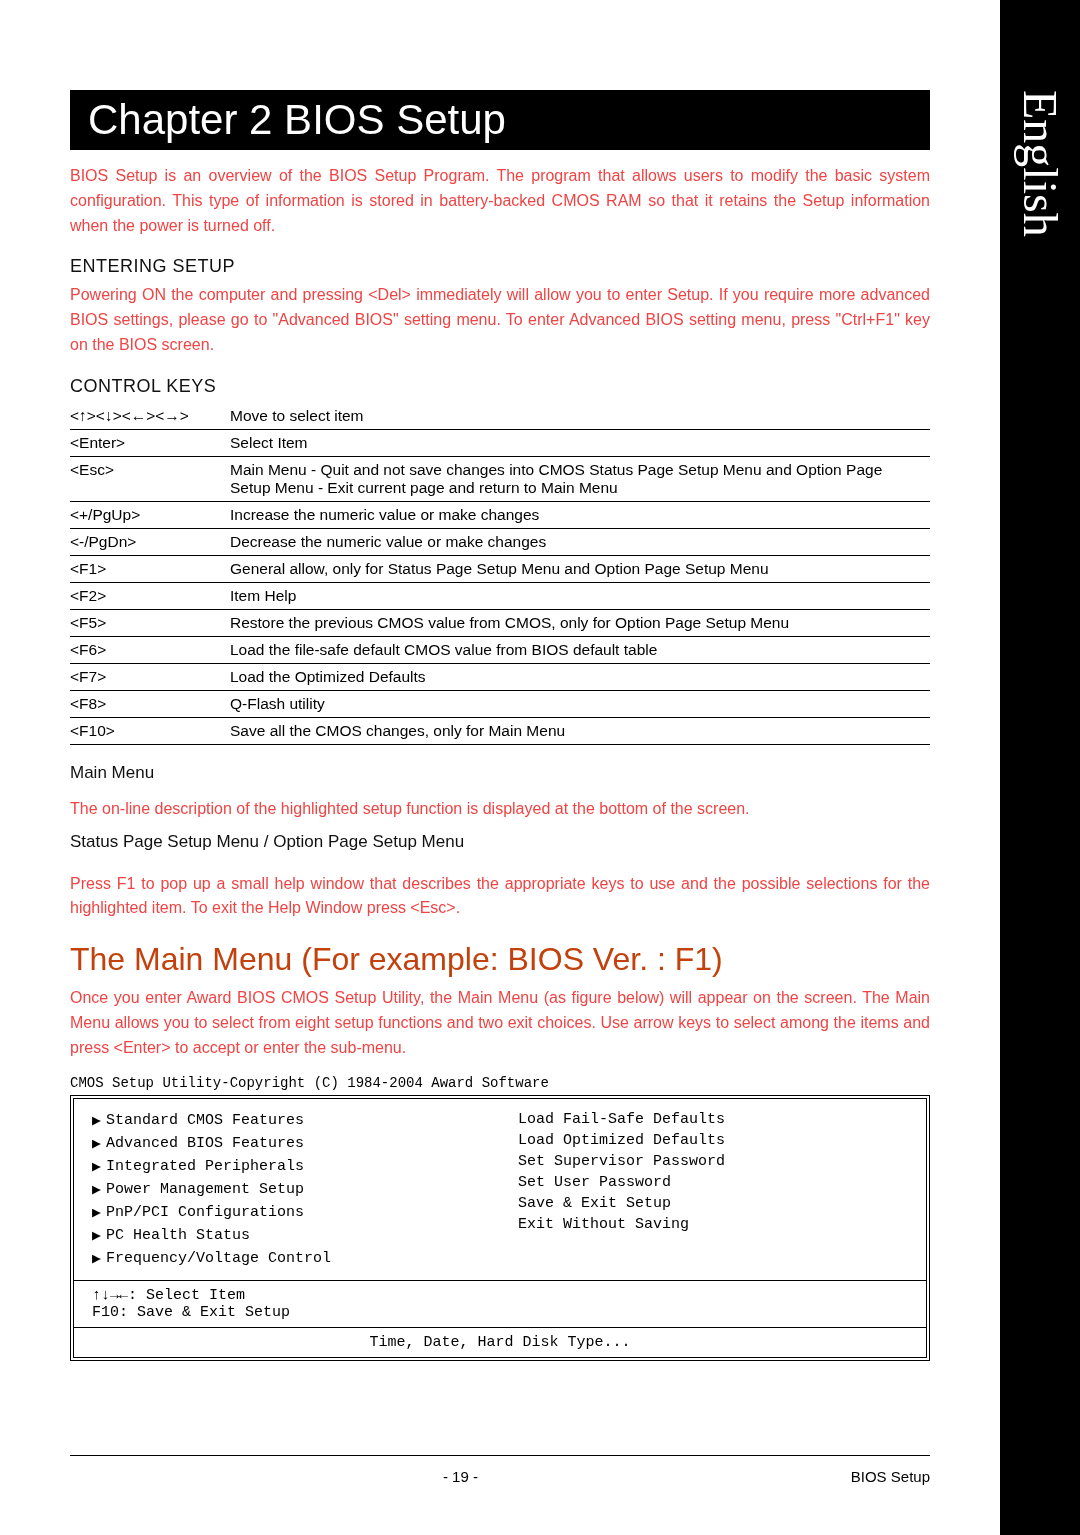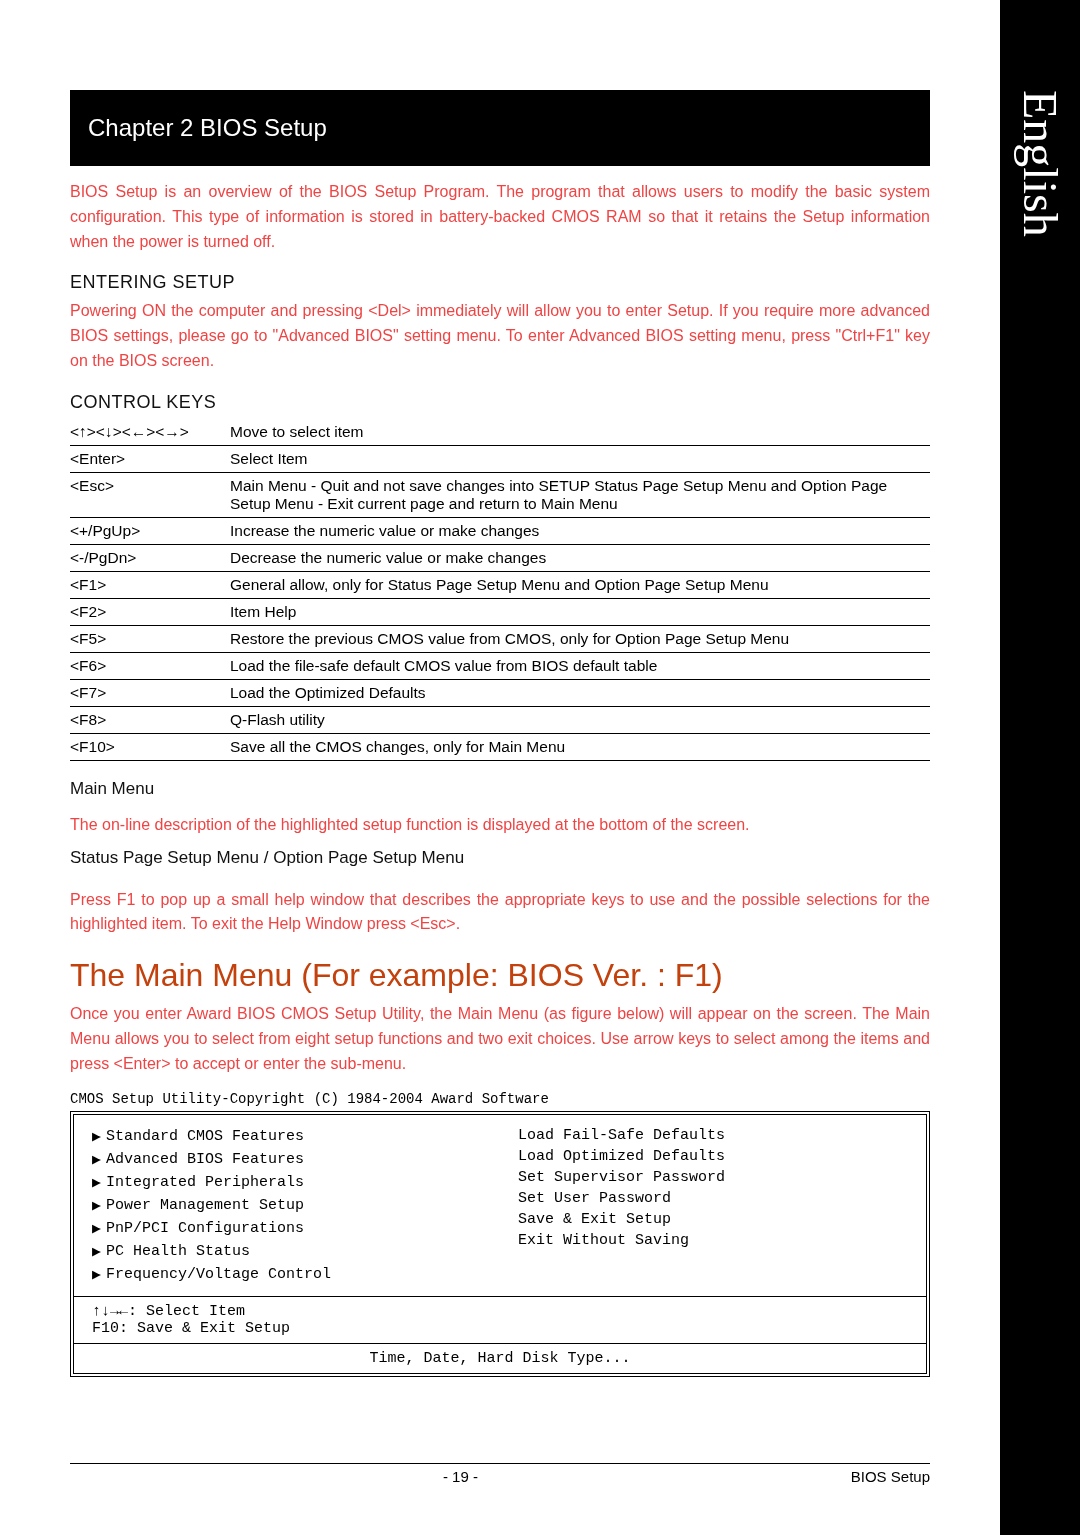--- a/index.html
+++ b/index.html
@@ -6,42 +6,42 @@
   html, body { width: 1080px; height: 1535px; background: #000; font-family: Arial, Helvetica, sans-serif; }
   .outer { width: 1080px; height: 1535px; background: #000; display: flex; }
   .page { width: 1000px; height: 1535px; background: #fff; padding: 90px 70px 40px 70px; position: relative; }
   .side-tab {
     width: 80px; height: 1535px; background: #000; color: #fff;
     writing-mode: vertical-rl; text-orientation: mixed;
     display: flex; align-items: center; justify-content: flex-start;
     font-size: 48px; font-family: "Times New Roman", serif; padding-top: 90px;
   }
   .chapter-bar {
-    background: #000; color: #fff; font-size: 24px; padding: 24px 18px; font-weight: 400;
+    background: #000; color: #fff; font-size: 42px; padding: 6px 18px; font-weight: 400;
   }
   .para { font-size: 16px; color: #ef4444; margin-top: 14px; line-height: 1.55; text-align: justify; }
   .subhead { font-size: 18px; color: #111; margin-top: 18px; letter-spacing: 0.5px; }
   .keys-table { width: 100%; border-collapse: collapse; margin-top: 6px; }
   .keys-table td { border-bottom: 1px solid #000; padding: 4px 6px 4px 0; font-size: 15.5px; vertical-align: top; }
   .keys-table td.k { width: 160px; white-space: nowrap; }
   .mini-head { font-size: 17px; color: #111; margin-top: 18px; }
   .h2 { font-size: 32px; color: #c2410c; margin-top: 20px; font-weight: 400; }
   .bios-caption { text-align: left; font-family: "Courier New", monospace; font-size: 14px; margin-top: 14px; }
   .bios-box {
     border: 4px double #000; margin-top: 4px; font-family: "Courier New", monospace;
     font-size: 15px;
   }
   .bios-grid { display: flex; }
   .bios-col { width: 50%; padding: 10px 18px; }
   .bios-row { padding: 2px 0; display: flex; align-items: center; }
   .tri { display: inline-block; width: 14px; }
   .bios-mid { border-top: 1px solid #000; display: flex; }
   .bios-mid .bios-col { padding: 6px 18px; }
   .bios-bottom { border-top: 1px solid #000; text-align: center; padding: 6px 0; }
-  .footer { position: absolute; bottom: 50px; left: 70px; right: 70px; border-top: 1.5px solid #000; padding-top: 4px; display: flex; justify-content: space-between; font-size: 15px; }
+  .footer { position: absolute; bottom: 50px; left: 70px; right: 70px; border-top: 1.5px solid #000; padding-top: 12px; display: flex; justify-content: space-between; font-size: 15px; }
   .arrow-glyphs { font-family: Arial, sans-serif; }
 </style>
 </head>
 <body>
 
 <div class="outer">
   <div class="page">
     <div class="chapter-bar">Chapter 2  BIOS Setup</div>
 
     <p class="para">BIOS Setup is an overview of the BIOS Setup Program. The program that allows users to modify the basic system configuration. This type of information is stored in battery-backed CMOS RAM so that it retains the Setup information when the power is turned off.</p>
@@ -55,21 +55,21 @@
           <tr>
             <td class="k arrow-glyphs">&lt;↑&gt;&lt;↓&gt;&lt;←&gt;&lt;→&gt;</td>
             <td>Move to select item</td>
           </tr>
           <tr>
             <td class="k arrow-glyphs">&lt;Enter&gt;</td>
             <td>Select Item</td>
           </tr>
           <tr>
             <td class="k arrow-glyphs">&lt;Esc&gt;</td>
-            <td>Main Menu - Quit and not save changes into SETUP Status Page Setup Menu and Option Page Setup Menu - Exit current page and return to Main Menu</td>
+            <td>Main Menu - Quit and not save changes into CMOS Status Page Setup Menu and Option Page Setup Menu - Exit current page and return to Main Menu</td>
           </tr>
           <tr>
             <td class="k arrow-glyphs">&lt;+/PgUp&gt;</td>
             <td>Increase the numeric value or make changes</td>
           </tr>
           <tr>
             <td class="k arrow-glyphs">&lt;-/PgDn&gt;</td>
             <td>Decrease the numeric value or make changes</td>
           </tr>
           <tr>

